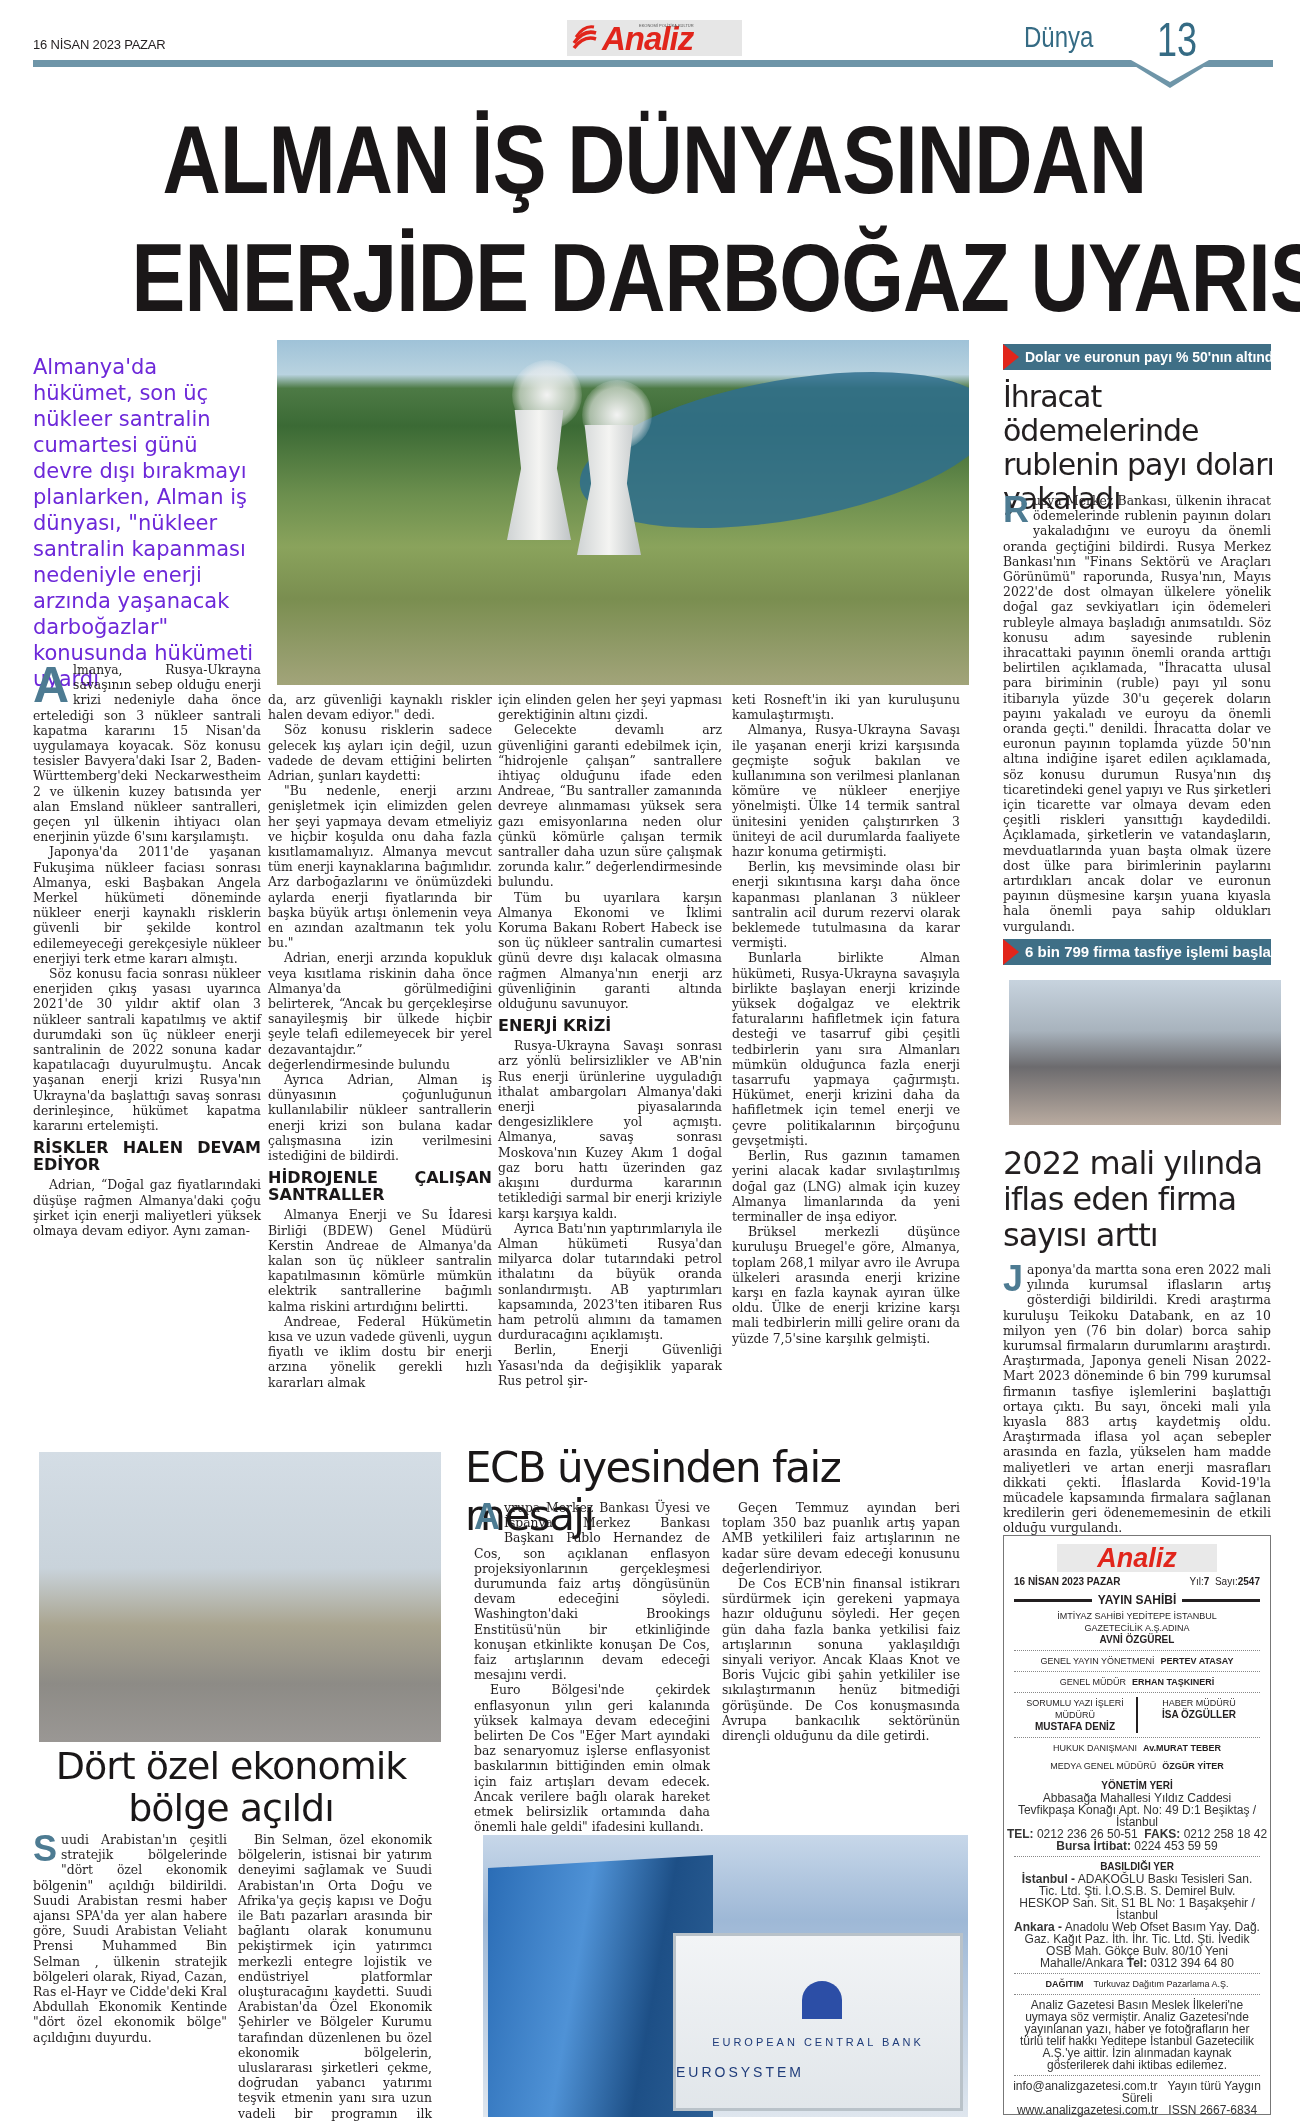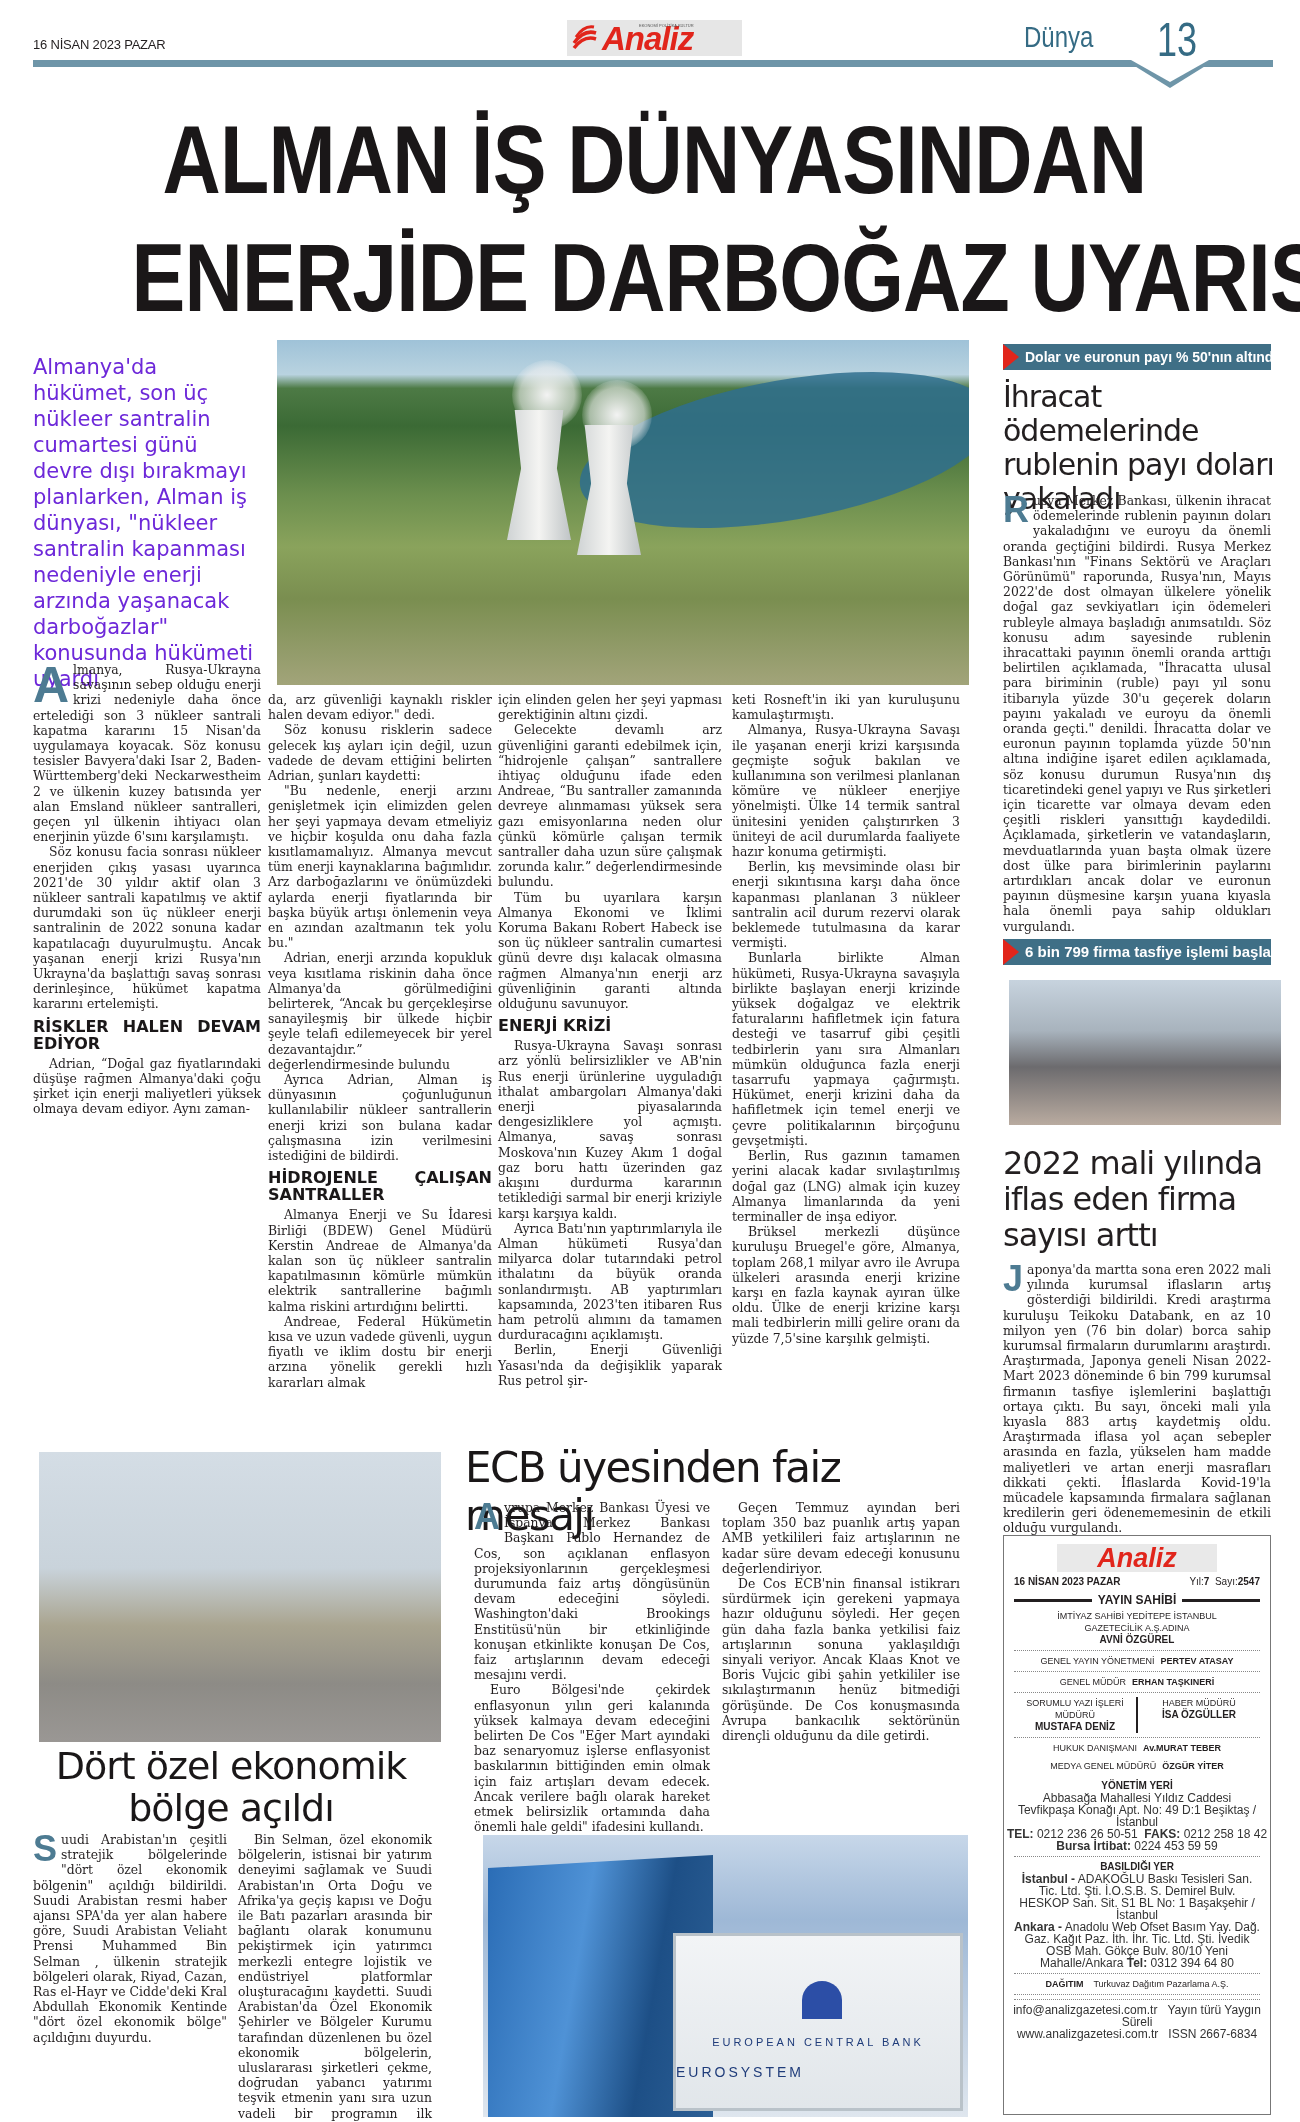--- a/index.html
+++ b/index.html
@@ -104,20 +104,21 @@
 <div class="img img-plant">
   <div class="river"></div>
   <div class="steam" style="left:235px;top:20px;"></div>
   <div class="steam" style="left:305px;top:40px;"></div>
   <div class="tower" style="left:230px;top:70px;"></div>
   <div class="tower" style="left:300px;top:85px;"></div>
 </div>
 
 <div class="col" style="left:33px;top:662px;width:228px;">
   <p class="first"><span class="dropcap">A</span><span>lmanya, Rusya-Ukrayna savaşının sebep olduğu enerji krizi nedeniyle daha önce ertelediği son 3 nükleer santrali kapatma kararını 15 Nisan'da uygulamaya koyacak. Söz konusu tesisler Bavyera'daki Isar 2, Baden-Württemberg'deki Neckarwestheim 2 ve ülkenin kuzey batısında yer alan Emsland nükleer santralleri, geçen yıl ülkenin ihtiyacı olan enerjinin yüzde 6'sını karşılamıştı.</span></p>
+  <p>Japonya'da 2011'de yaşanan Fukuşima nükleer faciası sonrası Almanya, eski Başbakan Angela Merkel hükümeti döneminde nükleer enerji kaynaklı risklerin güvenli bir şekilde kontrol edilemeyeceği gerekçesiyle nükleer enerjiyi terk etme kararı almıştı.</p>
   <p>Söz konusu facia sonrası nükleer enerjiden çıkış yasası uyarınca 2021'de 30 yıldır aktif olan 3 nükleer santrali kapatılmış ve aktif durumdaki son üç nükleer enerji santralinin de 2022 sonuna kadar kapatılacağı duyurulmuştu. Ancak yaşanan enerji krizi Rusya'nın Ukrayna'da başlattığı savaş sonrası derinleşince, hükümet kapatma kararını ertelemişti.</p>
   <p class="subhead">RİSKLER HALEN DEVAM EDİYOR</p>
   <p>Adrian, “Doğal gaz fiyatlarındaki düşüşe rağmen Almanya'daki çoğu şirket için enerji maliyetleri yüksek olmaya devam ediyor. Aynı zaman-</p>
 </div>
 <div class="col" style="left:268px;top:692px;width:224px;">
   <p class="first">da, arz güvenliği kaynaklı riskler halen devam ediyor." dedi.</p>
   <p>Söz konusu risklerin sadece gelecek kış ayları için değil, uzun vadede de devam ettiğini belirten Adrian, şunları kaydetti:</p>
   <p>"Bu nedenle, enerji arzını genişletmek için elimizden gelen her şeyi yapmaya devam etmeliyiz ve hiçbir koşulda onu daha fazla kısıtlamamalıyız. Almanya mevcut tüm enerji kaynaklarına bağımlıdır. Arz darboğazlarını ve önümüzdeki aylarda enerji fiyatlarında bir başka büyük artışı önlemenin veya en azından azaltmanın tek yolu bu."</p>
   <p>Adrian, enerji arzında kopukluk veya kısıtlama riskinin daha önce Almanya'da görülmediğini belirterek, “Ancak bu gerçekleşirse sanayileşmiş bir ülkede hiçbir şeyle telafi edilemeyecek bir yerel dezavantajdır.” değerlendirmesinde bulundu</p>
   <p>Ayrıca Adrian, Alman iş dünyasının çoğunluğunun kullanılabilir nükleer santrallerin enerji krizi son bulana kadar çalışmasına izin verilmesini istediğini de bildirdi.</p>
@@ -220,16 +221,17 @@
   <div class="k-small" style="padding:0 10px;">Abbasağa Mahallesi Yıldız Caddesi Tevfikpaşa Konağı Apt. No: 49 D:1 Beşiktaş / İstanbul</div>
   <div class="k-small"><b>TEL:</b> <span>0212 236 26 50-51</span> &nbsp;<b>FAKS:</b> <span>0212 258 18 42</span></div>
   <div class="k-small"><b>Bursa İrtibat:</b> <span>0224 453 59 59</span></div>
   <div class="k-line"></div>
   <div class="k-bold">BASILDIĞI YER</div>
   <div class="k-small" style="padding:0 8px;"><b>İstanbul -</b> <span>ADAKOĞLU Baskı Tesisleri San. Tic. Ltd. Şti. İ.O.S.B. S. Demirel Bulv. HESKOP San. Sit. S1 BL No: 1 Başakşehir / İstanbul</span></div>
   <div class="k-small" style="padding:0 8px;"><b>Ankara -</b> <span>Anadolu Web Ofset Basım Yay. Dağ. Gaz. Kağıt Paz. İth. İhr. Tic. Ltd. Şti. İvedik OSB Mah. Gökçe Bulv. 80/10 Yeni Mahalle/Ankara</span> <b>Tel:</b> <span>0312 394 64 80</span></div>
   <div class="k-line"></div>
   <div class="k-pair"><b style="margin:0 10px 0 0;">DAĞITIM</b><span>Turkuvaz Dağıtım Pazarlama A.Ş.</span></div>
   <div class="k-line"></div>
+  <div class="k-small" style="padding:0 8px;">Analiz Gazetesi Basın Meslek İlkeleri'ne uymaya söz vermiştir. Analiz Gazetesi'nde yayınlanan yazı, haber ve fotoğrafların her türlü telif hakkı Yeditepe İstanbul Gazetecilik A.Ş.'ye aittir. İzin alınmadan kaynak gösterilerek dahi iktibas edilemez.</div>
   <div class="k-line"></div>
   <div class="k-small"><span>info@analizgazetesi.com.tr</span>&nbsp;&nbsp;&nbsp;<span>Yayın türü Yaygın Süreli</span></div>
   <div class="k-small"><span>www.analizgazetesi.com.tr</span>&nbsp;&nbsp;&nbsp;<span>ISSN 2667-6834</span></div>
 </div>
 
 </body></html>

